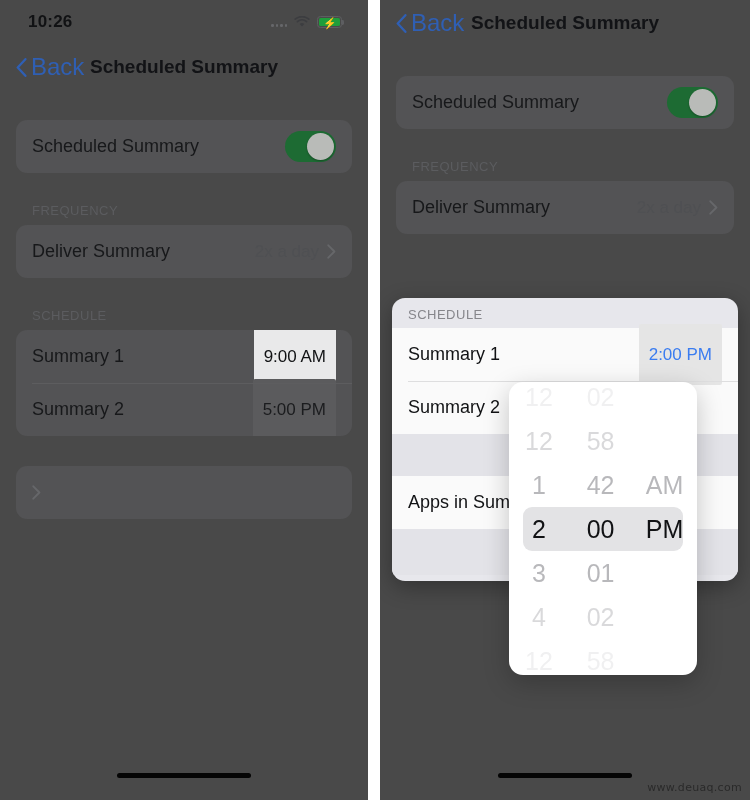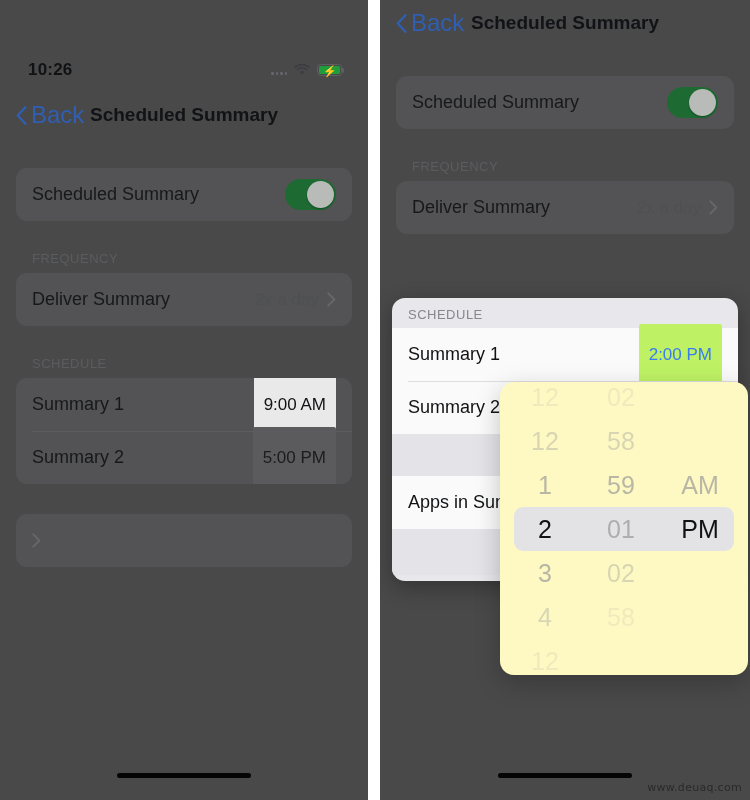--- a/index.html
+++ b/index.html
@@ -21,21 +21,20 @@
   }
   .phone.right { width:370px; margin-left:12px; }
 
   
 
   
   .statusbar {
     position:relative; height:44px;
     display:flex; align-items:center; justify-content:space-between;
     padding:0 26px 0 28px;
-    margin-top:48px;
   }
   .status-time {
     font-size:17px; font-weight:bold; color:#111214; letter-spacing:.2px;
   }
   .status-right { display:flex; align-items:center; gap:7px; }
   .dots { display:flex; align-items:flex-end; gap:2px; height:9px; }
   .dots i { display:block; width:2.5px; height:2.5px; border-radius:50%; background:#66676a; }
   .wifi { position:relative; width:16px; height:12px; }
   .wifi svg { display:block; }
   .battery {
@@ -117,21 +116,21 @@
     font-size:17px; border-radius:2px; padding:22px 10px;
     line-height:1;
   }
   .pill.active {
     background:#e9e9ea; color:#111214;
   }
   .pill.plain {
     background:#5b5b5d; color:#1b1c1e;
   }
   .pill.blue {
-    background:#bef264; color:#3a7cf0; font-weight:normal;
+    background:#e5e5e5; color:#3a7cf0; font-weight:normal;
   }
 
   
   .popover-wrap {
     position:absolute; left:12px; right:12px; top:298px;
     z-index:5;
   }
   .popover {
     background:#e7e7ec;
     border-radius:13px;
@@ -143,23 +142,23 @@
   .popover .plate { background:#fafafa; }
   .popover .row-label { color:#111214; }
   .popover .row { height:53px; }
   .popover .row.sep:before { background:#dededf; left:16px; }
   .popover .spacer { height:42px; background:#e3e3e8; }
   .popover .plate2 { background:#fafafa; height:53px; display:flex; align-items:center; padding:0 16px; }
   .popover .tail { height:46px; background:#e3e3e8; }
 
   
   .picker {
-    position:absolute; left:108px; top:84px;
-    width:248px; height:293px;
-    background:#fef9c3;
+    position:absolute; left:117px; top:84px;
+    width:188px; height:293px;
+    background:#ffffff;
     border-radius:14px;
     box-shadow:0 8px 26px rgba(0,0,0,.22);
     z-index:9;
     overflow:hidden;
   }
   .picker-inner {
     position:absolute; left:0; right:0; top:0; bottom:0;
     display:flex; align-items:center; justify-content:center;
   }
   .sel-band {
@@ -361,21 +360,22 @@
               <div class="it f1">1</div>
               <div class="it sel">2</div>
               <div class="it f1">3</div>
               <div class="it f2">4</div>
               <div class="it f3">12</div>
             </div>
 
             <div class="wheel minutes">
               <div class="it f3">02</div>
               <div class="it f2">58</div>
-              <div class="it f1">59</div>
+              <div class="it f1">42</div>
+              <div class="it sel">00</div>
               <div class="it f1">01</div>
               <div class="it f2">02</div>
               <div class="it f3">58</div>
             </div>
 
             <div class="wheel meridiem">
               <div class="it blank"></div>
               <div class="it blank"></div>
               <div class="it f1">AM</div>
               <div class="it sel">PM</div>

